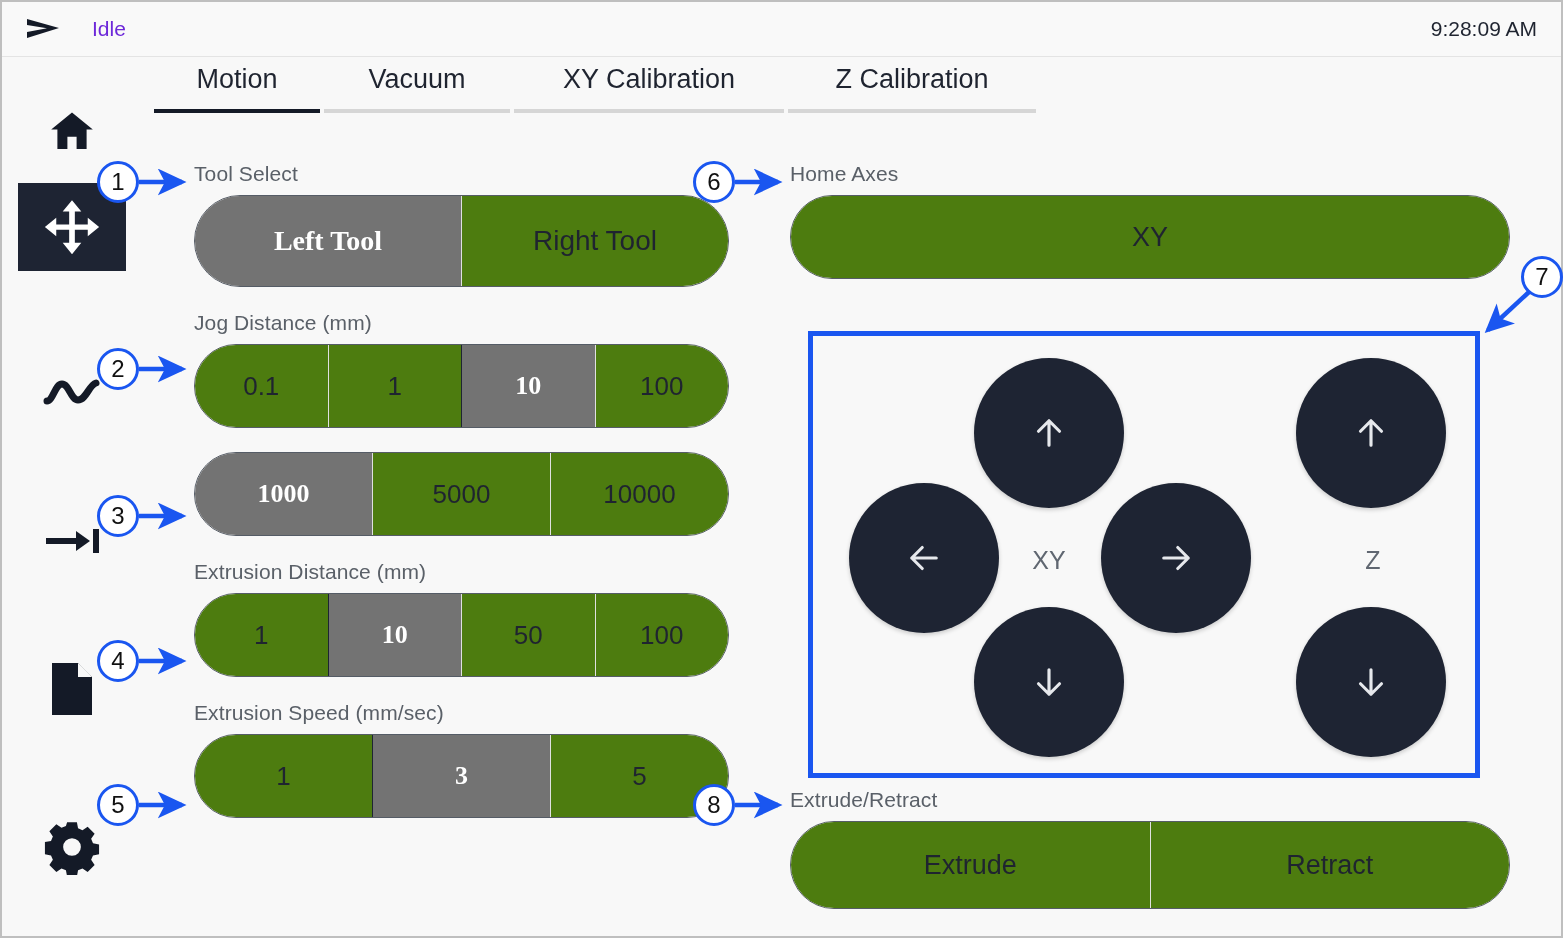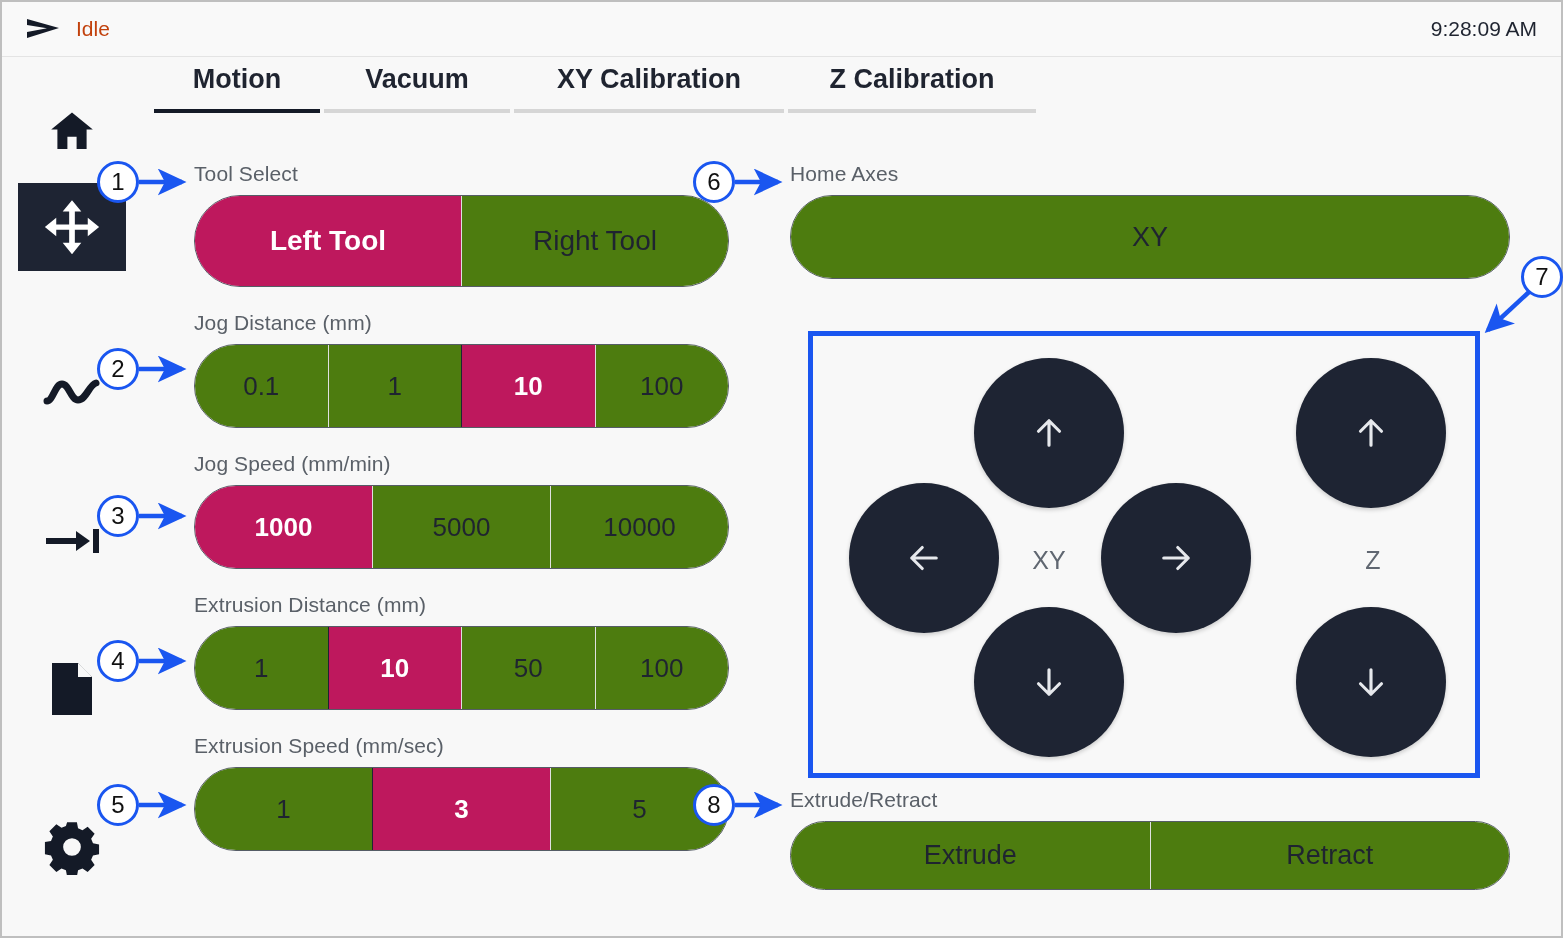--- a/index.html
+++ b/index.html
@@ -32,23 +32,23 @@
     display: flex;
     align-items: center;
     box-sizing: border-box;
   }
   .logo-mark {
     margin-left: 22px;
     width: 42px; height: 30px;
     display: flex; align-items: center; justify-content: center;
   }
   .status-text {
-    margin-left: 10px;
+    margin-left: 26px;
     font-size: 21px;
-    color: #c2410c;
+    color: #6d28d9;
   }
   .clock {
     margin-left: auto;
     margin-right: 24px;
     font-size: 21px;
     color: #1f2430;
     text-align: right;
   }
 
   
@@ -81,21 +81,20 @@
     align-items: flex-end;
   }
   .tab {
     padding: 0 28px 14px 28px;
     font-size: 27px;
     color: #1f2430;
     border-bottom: 4px solid #d6d6d6;
     margin-right: 4px;
     text-align: center;
     background: transparent;
-    font-weight: bold;
   }
   .tab.active {
     border-bottom: 4px solid #141a27;
   }
 
   
   .col-left {
     position: absolute;
     left: 192px;
     top: 160px;
@@ -118,38 +117,39 @@
   
   .seg {
     display: flex;
     height: 84px;
     border: 1px solid #555c66;
     border-radius: 42px;
     overflow: hidden;
     background: #fbfbfb;
     box-sizing: border-box;
   }
-  .seg.tall { height: 69px; border-radius: 44px; }
+  .seg.tall { height: 88px; border-radius: 44px; }
   .seg-item {
     flex: 1 1 0;
     display: flex;
     align-items: center;
     justify-content: center;
     font-size: 26px;
     color: #1f2430;
     border-left: 1px solid #e0e0e0;
     background: #4d7c0f;
     box-sizing: border-box;
   }
   .seg-item:first-child { border-left: none; }
   .seg-item.on {
-    background: #be185d;
+    background: #737373;
     color: #ffffff;
     font-weight: bold;
     border-left-color: #1e2433;
+    font-family: Liberation Serif, serif;
   }
   .seg-item.on + .seg-item { border-left-color: #e0e0e0; }
 
   
   .seg.tool { height: 92px; border-radius: 46px; }
   .seg.tool .seg-item { font-size: 28px; font-weight: normal; }
   .seg.tool .seg-item.on { font-weight: bold; }
 
   
   .seg.plain .seg-item { font-size: 27px; }
@@ -312,21 +312,20 @@
       <div class="field-label">Jog Distance (mm)</div>
       <div class="seg">
         <div class="seg-item">0.1</div>
         <div class="seg-item">1</div>
         <div class="seg-item on">10</div>
         <div class="seg-item">100</div>
       </div>
     </div>
 
     <div class="row">
-      <div class="field-label">Jog Speed (mm/min)</div>
       <div class="seg">
         <div class="seg-item on">1000</div>
         <div class="seg-item">5000</div>
         <div class="seg-item">10000</div>
       </div>
     </div>
 
     <div class="row">
       <div class="field-label">Extrusion Distance (mm)</div>
       <div class="seg">

